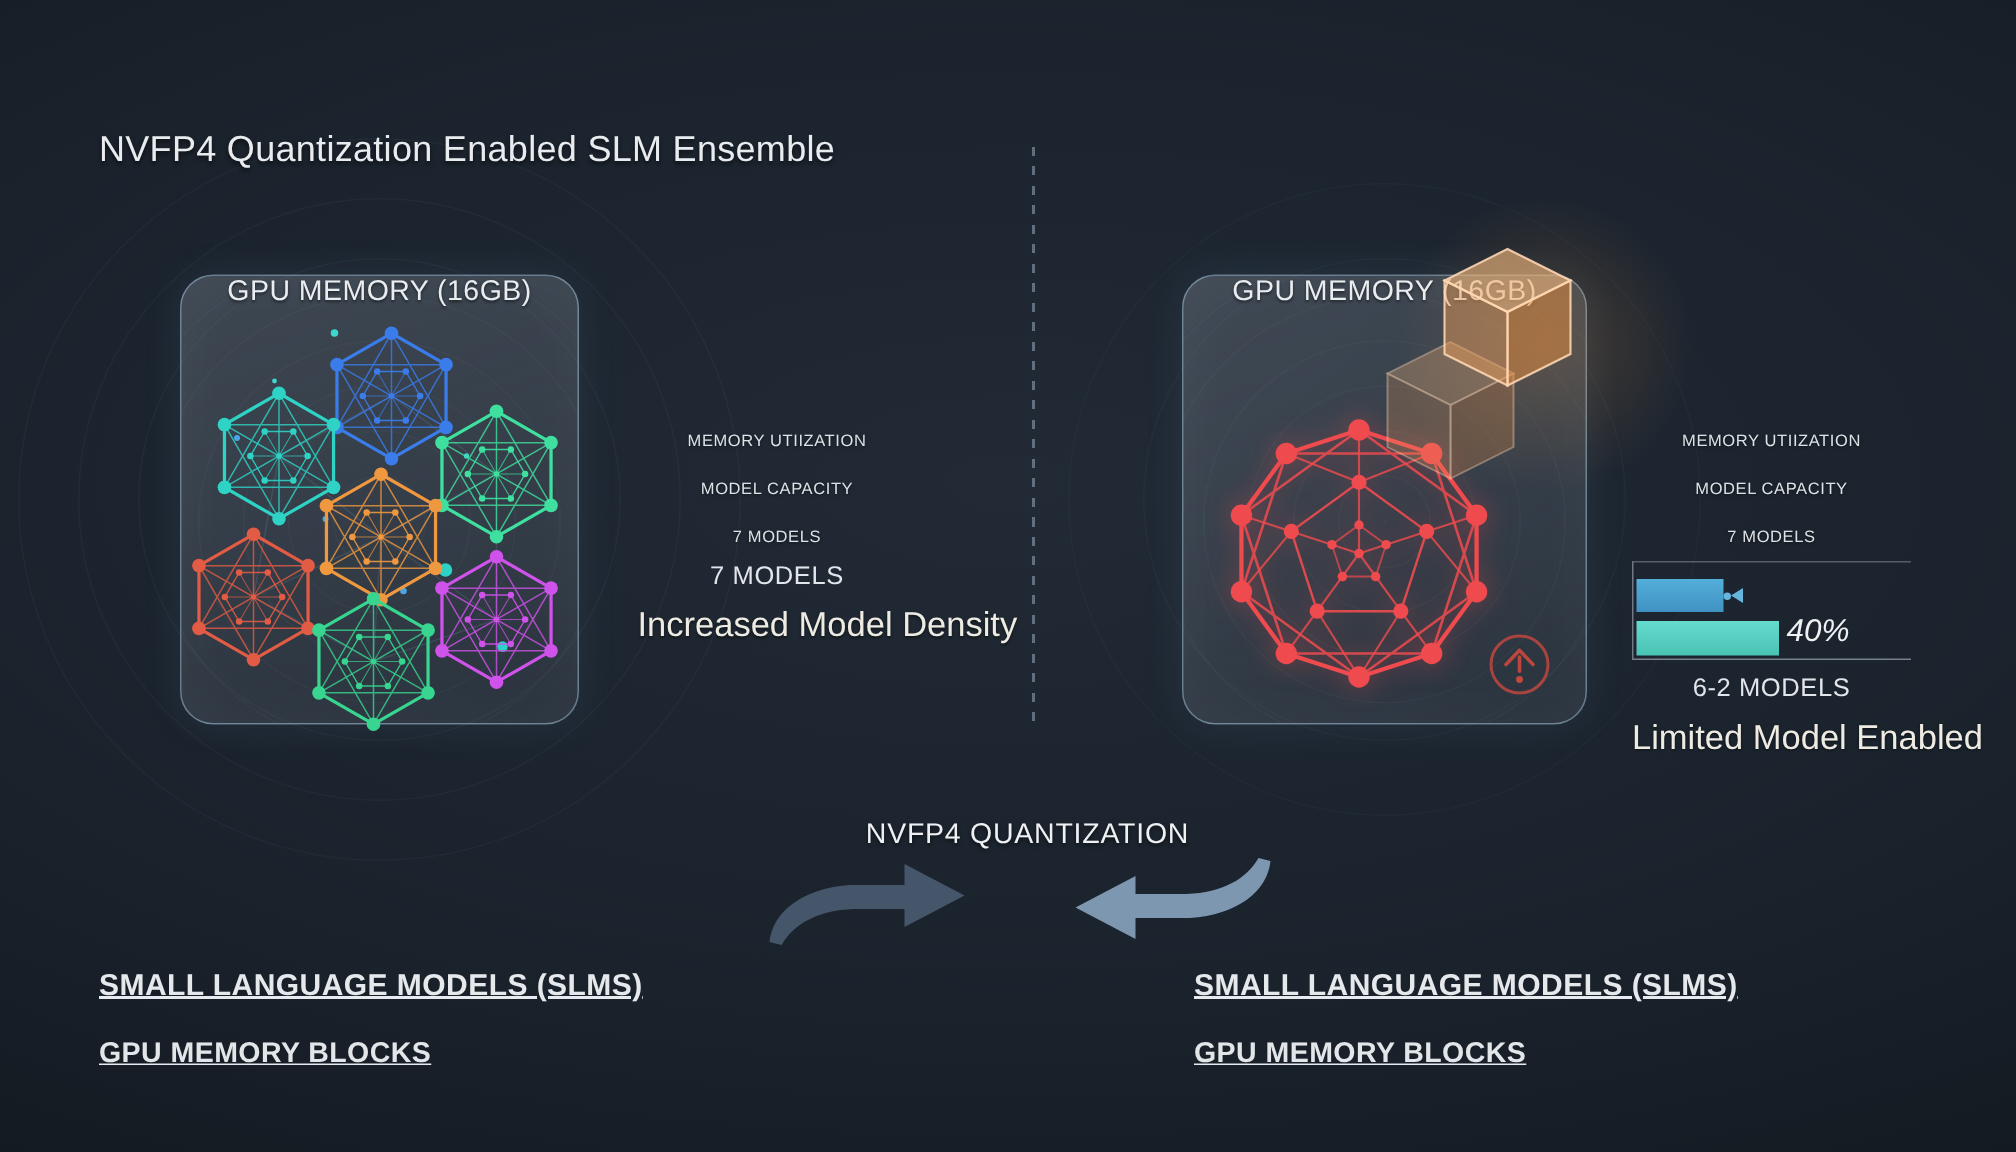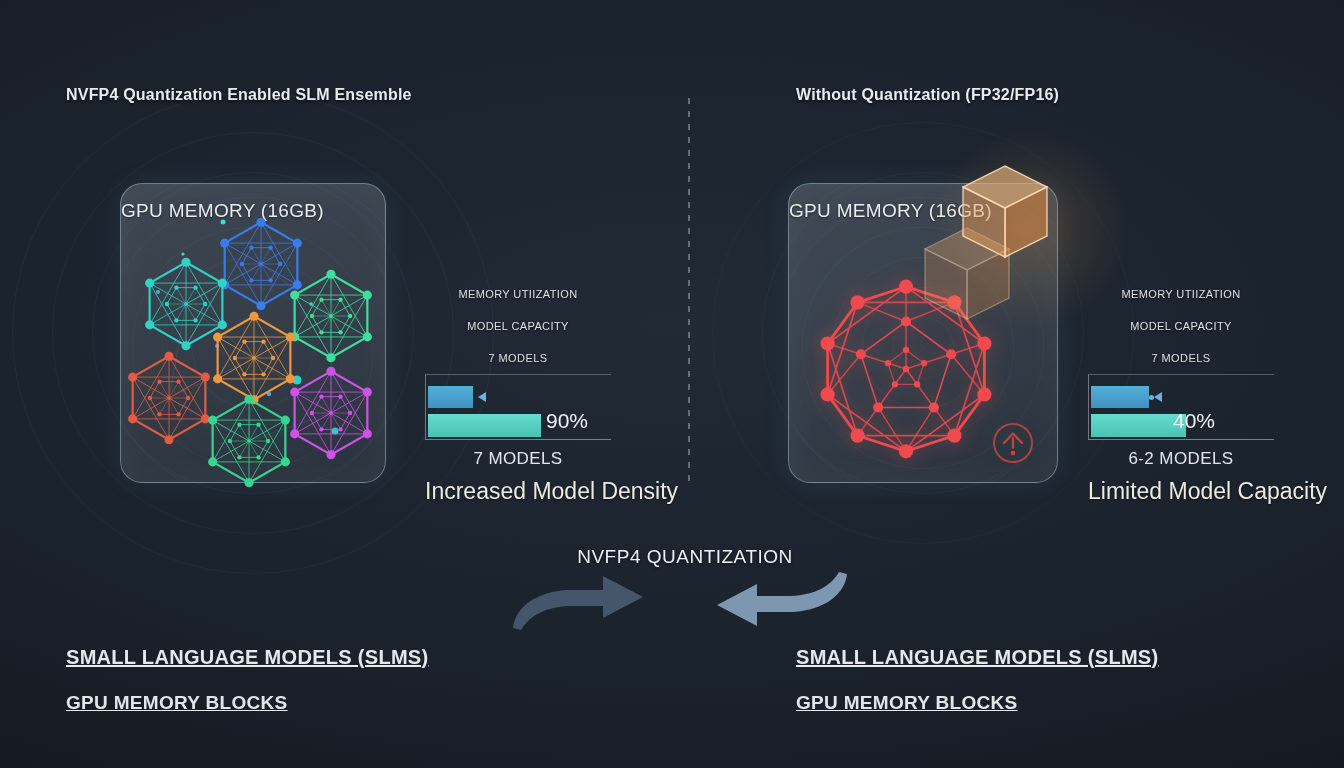--- a/index.html
+++ b/index.html
@@ -10,37 +10,37 @@
     color:#e7eaee;
   }
   
   .ring{position:absolute;border-radius:50%;border:1px solid rgba(200,220,240,0.045);pointer-events:none;}
   .ring.r1{left:92px;top:172px;width:320px;height:320px;}
   .ring.r2{left:52px;top:132px;width:400px;height:400px;}
   .ring.r3{left:12px;top:92px;width:480px;height:480px;}
   .ring.r4{left:762px;top:172px;width:320px;height:320px;border-color:rgba(200,220,240,0.035);}
   .ring.r5{left:712px;top:122px;width:420px;height:420px;border-color:rgba(200,220,240,0.03);}
 
-  .title{position:absolute;top:86px;margin:0;font-size:16px;font-weight:bold;letter-spacing:0.2px;
+  .title{position:absolute;top:86px;margin:0;font-size:24px;font-weight:normal;letter-spacing:0.2px;
     color:#e9ecef;text-shadow:0 2px 3px rgba(0,0,0,0.55);}
   .title.left{left:66px;}
   .title.right{left:796px;}
 
   .divider{position:absolute;left:688px;top:98px;width:2px;height:384px;
     background:repeating-linear-gradient(to bottom, rgba(148,170,192,0.55) 0 6px, transparent 6px 13px);}
 
   .panel{position:absolute;border-radius:22px;
     background:linear-gradient(160deg, rgba(142,154,166,0.30), rgba(96,106,118,0.20));
     border:1.5px solid rgba(165,198,222,0.5);
     box-shadow:0 0 26px rgba(120,180,220,0.10), inset 0 0 46px rgba(255,255,255,0.045);}
   .panel::before{content:"";position:absolute;inset:0;border-radius:22px;
     background:repeating-radial-gradient(circle at 50% 55%, rgba(255,255,255,0.022) 0 1px, transparent 1px 30px);}
   .panel.left-panel{left:120px;top:183px;width:264px;height:298px;}
   .panel.right-panel{left:788px;top:183px;width:268px;height:298px;}
-  .panel-label{position:relative;text-align:left;padding-top:16px;font-size:19px;color:#e9edf0;
+  .panel-label{position:relative;text-align:center;padding-top:0;font-size:19px;color:#e9edf0;
     letter-spacing:0.3px;text-shadow:0 1px 2px rgba(0,0,0,0.5);}
   .nets,.bignet-svg{position:absolute;left:0;top:0;overflow:visible;}
   .bignet-svg{filter:drop-shadow(0 0 9px rgba(239,75,79,0.45));}
 
   .cube-glow{position:absolute;left:930px;top:130px;width:200px;height:200px;pointer-events:none;
     background:radial-gradient(circle, rgba(240,155,75,0.20) 0%, rgba(240,155,75,0.07) 45%, transparent 70%);}
   .cubes{position:absolute;left:925px;top:148px;overflow:visible;}
   .warn{position:absolute;left:990px;top:420px;}
 
   .stats{position:absolute;top:288px;width:186px;text-align:center;}
@@ -55,21 +55,21 @@
   .bar{position:absolute;left:2px;}
   .bar-blue{top:11px;height:22px;background:linear-gradient(#54aeda,#3f92c2);}
   .bar-teal{top:39px;height:23px;background:linear-gradient(#65dccd,#49c3b4);}
   .s-left .bar-blue{width:45px;} .s-left .bar-teal{width:113px;}
   .s-right .bar-blue{width:58px;} .s-right .bar-teal{width:95px;}
   .marker{position:absolute;top:17px;width:0;height:0;border-top:5px solid transparent;border-bottom:5px solid transparent;
     border-right:8px solid #66b5dd;}
   .s-left .marker{left:52px;} .s-right .marker{left:65px;}
   .marker-dot{position:absolute;top:20px;width:5px;height:5px;border-radius:50%;background:#66b5dd;} .s-right .marker-dot{left:60px;}
   .pct{position:absolute;top:34px;font-size:21px;color:#eff1f3;}
-  .s-left .pct{left:120px;} .s-right .pct{left:84px;}
+  .s-left .pct{left:120px;} .s-right .pct{left:102px;font-style:italic;}
   .models-label{font-size:17px;letter-spacing:0.4px;color:#e2e6ea;margin-top:9px;}
   .caption{font-size:23px;color:#edebe2;margin-top:9px;white-space:nowrap;text-shadow:0 1px 2px rgba(0,0,0,0.5);}
 
   .center-label{position:absolute;left:500px;width:370px;text-align:center;font-size:19px;font-weight:normal;
     letter-spacing:0.5px;color:#eef1f4;text-shadow:0 1px 3px rgba(0,0,0,0.6);}
   .center-label.top{top:546px;}
   .center-label.bottom{top:620px;}
   .arrows{position:absolute;left:505px;top:566px;}
 
   .footer{position:absolute;top:646px;text-decoration:underline;}
@@ -145,21 +145,20 @@
 
 <div class="stage">
 
   <div class="ring r1"></div>
   <div class="ring r2"></div>
   <div class="ring r3"></div>
   <div class="ring r4"></div>
   <div class="ring r5"></div>
 
   <h1 class="title left">NVFP4 Quantization Enabled SLM Ensemble</h1>
-  <h1 class="title right">Without Quantization (FP32/FP16)</h1>
 
   <div class="divider"></div>
 
   <div class="panel left-panel">
     <div class="panel-label">GPU MEMORY (16GB)</div>
     <svg class="nets" width="264" height="298" viewBox="0 0 264 298">
       <path d="M140,80L65,120L133,174L210,132L140,80M65,120L48,214L128,257L210,229L210,132M133,174L48,214M133,174L128,257M133,174L210,229" stroke="rgba(150,200,235,0.13)" stroke-width="1" fill="none"></path>
       <g>
         <circle cx="102" cy="38" r="2.5" fill="#3fd6d0"></circle>
         <circle cx="37" cy="108" r="2" fill="#4aa6e8"></circle>
@@ -205,43 +204,37 @@
     <circle cx="23" cy="23" r="19" fill="none" stroke="rgba(210,74,62,0.75)" stroke-width="2"></circle>
     <path d="M14,23 L23,13.5 L32,23" fill="none" stroke="rgba(210,74,62,0.85)" stroke-width="2.4" stroke-linecap="round" stroke-linejoin="round"></path>
     <path d="M23,18 L23,27.5" stroke="rgba(210,74,62,0.85)" stroke-width="2.4" stroke-linecap="round"></path>
     <circle cx="23" cy="33" r="2.3" fill="rgba(210,74,62,0.9)"></circle>
   </svg>
 
   <div class="stats s-left">
     <div class="stat-line">MEMORY UTIIZATION</div>
     <div class="stat-line">MODEL CAPACITY</div>
     <div class="stat-line cap">7 MODELS</div>
-    <div class="mini-chart">
-      <div class="bar bar-blue"></div>
-      <span class="marker"></span>
-      <div class="bar bar-teal"></div>
-      <div class="pct">90%</div>
-    </div>
     <div class="models-label">7 MODELS</div>
     <div class="caption">Increased Model Density</div>
   </div>
 
   <div class="stats s-right">
     <div class="stat-line">MEMORY UTIIZATION</div>
     <div class="stat-line">MODEL CAPACITY</div>
     <div class="stat-line cap">7 MODELS</div>
     <div class="mini-chart">
       <div class="bar bar-blue"></div>
       <span class="marker-dot"></span>
       <span class="marker"></span>
       <div class="bar bar-teal"></div>
       <div class="pct">40%</div>
     </div>
     <div class="models-label">6-2 MODELS</div>
-    <div class="caption">Limited Model Capacity</div>
+    <div class="caption">Limited Model Enabled</div>
   </div>
 
   <div class="center-label top">NVFP4 QUANTIZATION</div>
   <svg class="arrows" width="350" height="70" viewBox="0 0 350 70">
     <path fill="#46566a" d="M8,62 C10,42 30,26 62,24 L98,24 L98,10 L138,31 L98,52 L98,40 L64,40 C40,41 24,50 16,64 Z"></path>
     <path fill="#7e97b0" d="M342,8 C340,28 320,44 288,46 L252,46 L252,60 L212,39 L252,18 L252,30 L286,30 C310,29 326,20 334,6 Z"></path>
   </svg>
 
   <div class="footer f-left">
     <div class="footer-line1">SMALL LANGUAGE MODELS (SLMS)</div>

